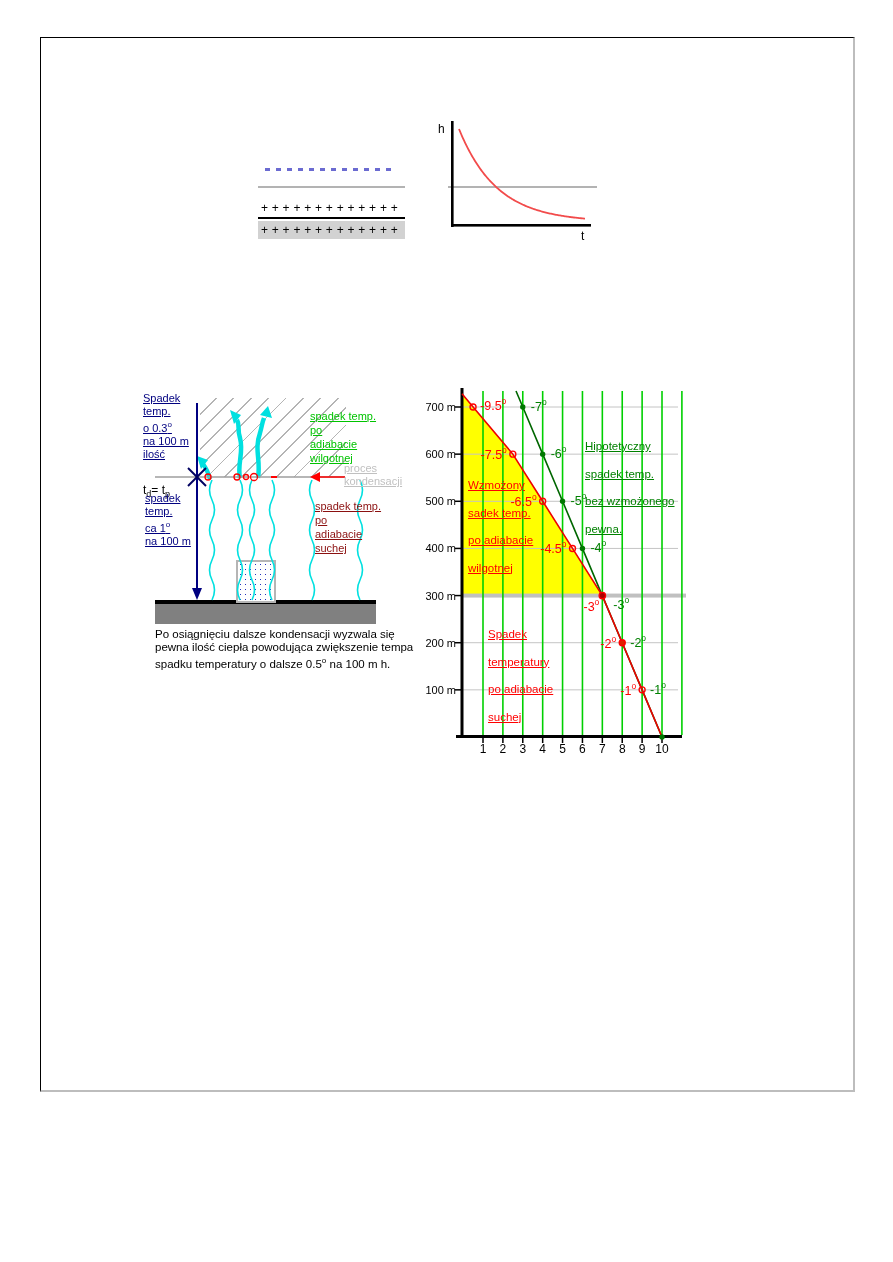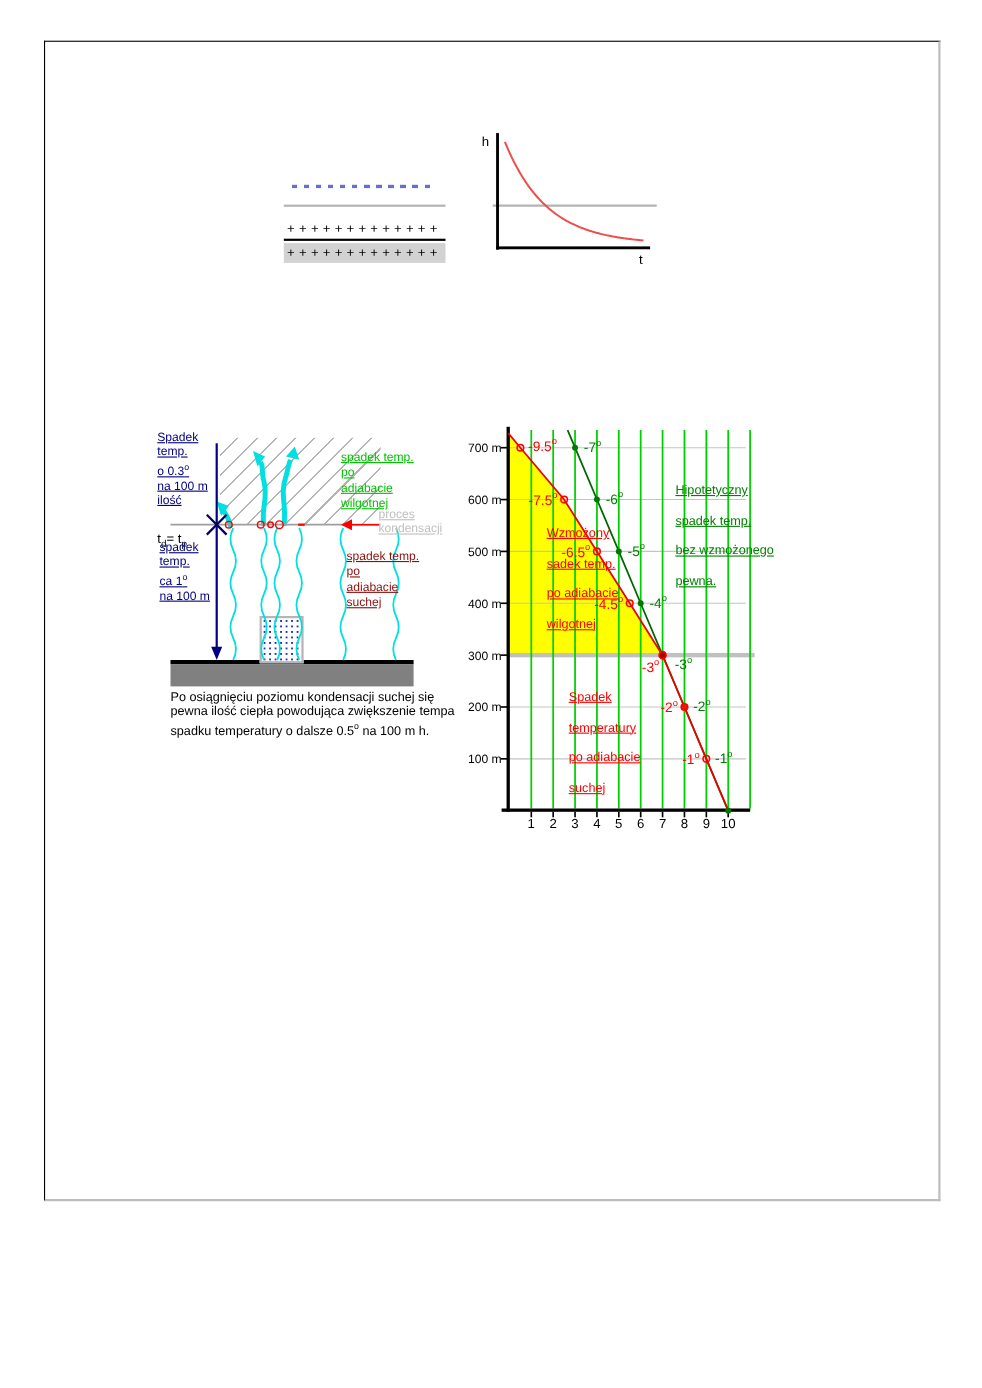--- a/index.html
+++ b/index.html
@@ -30,21 +30,21 @@
   .navy{color:#000080;}
   .greentxt{color:#00c300;}
   .graytxt{color:#c0c0c0;}
   .darkredtxt{color:#8b1010;}
   .redtxt{color:#ff0000;}
   .dgreentxt{color:#008000;}
   .lh14 .tline{line-height:14px;}
   .eq{font-size:12px;}
   sup{font-size:8px;}
   .caption{font-size:11.5px;line-height:13px;color:#000;}
-  .chartblock .tline{font-size:11.5px;line-height:27.5px;margin-left:29px;}
+  .chartblock .tline{font-size:11.5px;line-height:27.5px;}
   svg{position:absolute;overflow:visible;}
 </style>
 </head>
 <body>
 
 <div class="abs page-border"></div>
 
 <div>
   <div class="abs dashline"></div>
   <div class="abs grayline1"></div>
@@ -127,21 +127,21 @@
 </div>
 
 <div class="abs lh14" style="left:315px;top:499px;">
   <div class="tline darkredtxt">spadek temp.</div>
   <div class="tline darkredtxt">po</div>
   <div class="tline darkredtxt">adiabacie</div>
   <div class="tline darkredtxt">suchej</div>
 </div>
 
 <div class="abs caption" style="left:155px;top:628px;">
-  <div>Po osiągnięciu poziomu kondensacji suchej się</div>
+  <div>Po osiągnięciu dalsze kondensacji wyzwala się</div>
   <div>pewna ilość ciepła powodująca zwiększenie tempa</div>
   <div><span>spadku temperatury o dalsze 0.5</span><sup>o</sup><span> na 100 m h.</span></div>
 </div>
 
 <svg id="main-chart" class="abs" style="left:420px;top:383px;" width="275" height="382">
     <polygon points="42,10.8 53.1,24.0 92.8,71.1 122.7,118.3 152.5,165.4 182.3,212.6 42,212.6" fill="#ffff00"></polygon>
     <line x1="42" y1="306.8571428571429" x2="258" y2="306.8571428571429" stroke="#c4c4c4" stroke-width="1"></line>
     <line x1="42" y1="259.7142857142857" x2="258" y2="259.7142857142857" stroke="#c4c4c4" stroke-width="1"></line>
     <rect x="42" y="210.57142857142858" width="224" height="4" fill="#c0c0c0"></rect>
     <line x1="42" y1="165.42857142857144" x2="258" y2="165.42857142857144" stroke="#c4c4c4" stroke-width="1"></line>

